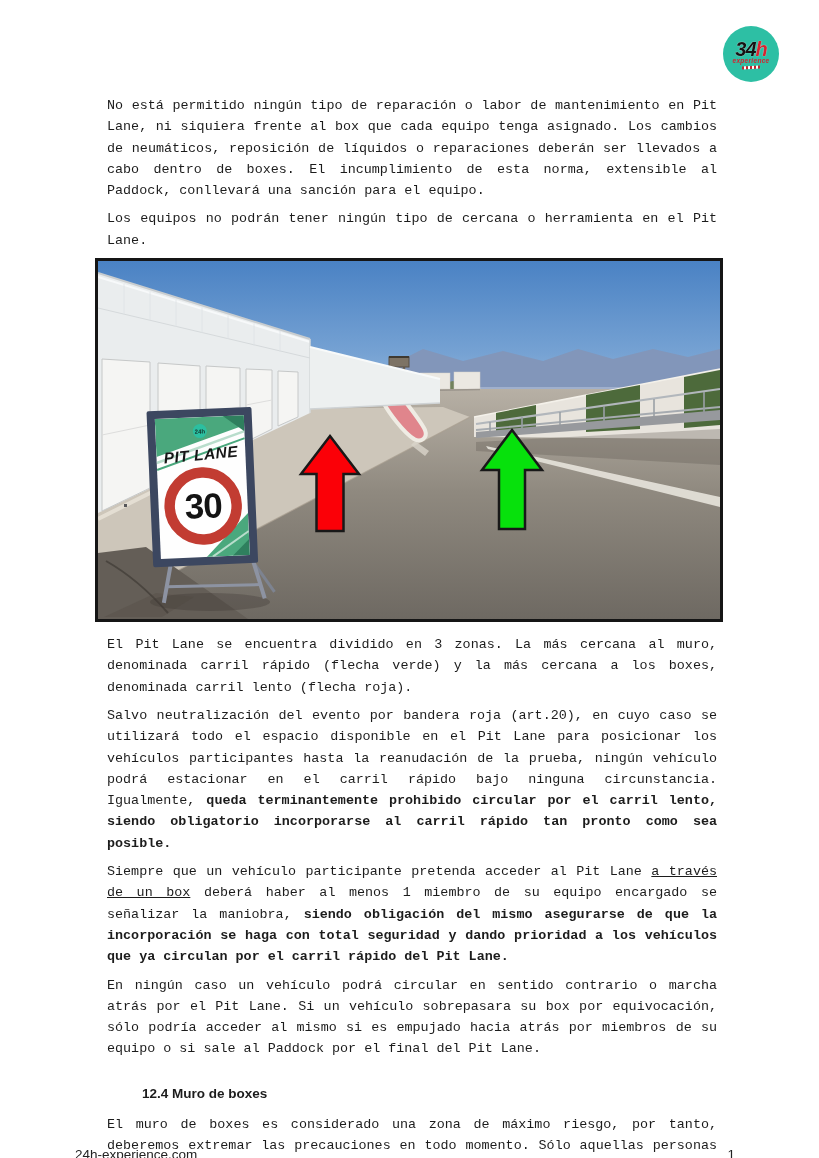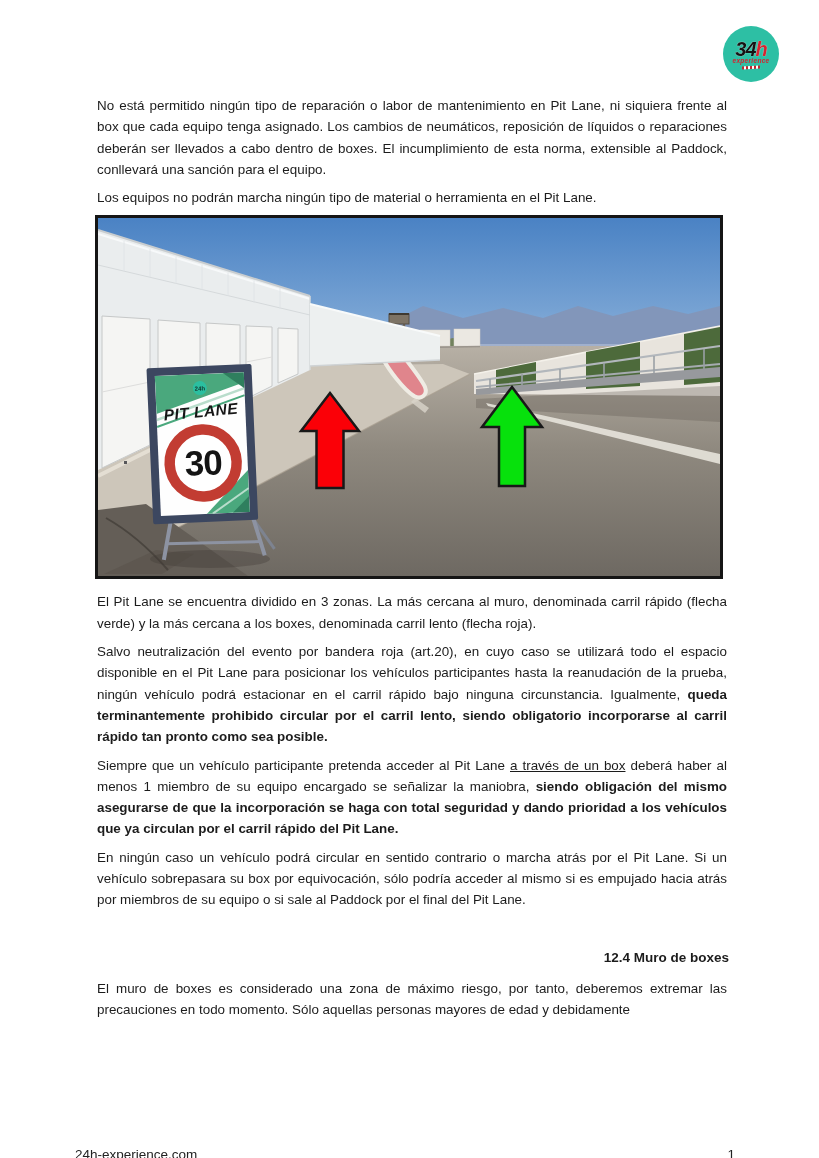--- a/index.html
+++ b/index.html
@@ -9,46 +9,46 @@
   .logo{position:absolute;left:723px;top:26px;width:56px;height:56px;border-radius:50%;
         background:#2dbfa4;display:flex;flex-direction:column;align-items:center;justify-content:center;}
   .logo-line1{font-weight:bold;font-style:italic;font-size:20px;line-height:18px;letter-spacing:-1px;
         color:#141414;text-shadow:0 0 1px #ffffff;}
   .logo-line1 .h{color:#d42430;}
   .logo-word{font-size:6.5px;font-weight:bold;font-style:italic;color:#d42430;margin-top:-1px;letter-spacing:.3px;}
   .logo-checker{width:18px;height:3px;margin-top:2px;transform:rotate(-3deg);
         background:repeating-linear-gradient(90deg,#c2252e 0 2px,#ffffff 2px 4px);}
   
   .doc{position:absolute;left:95px;top:95px;width:634px;color:#1c1c1c;}
-  .doc p{margin:0 2px 7px;font-size:13.4px;line-height:21.3px;text-align:justify;}
+  .doc p{margin:0 12px 7px;font-size:13.4px;line-height:21.3px;text-align:justify;font-family:Liberation Mono, monospace;}
   .doc p.red{color:#ff0000;}
   .doc b{font-weight:bold;}
   .doc u{text-decoration:underline;}
-  .doc h3{margin:36px 0 10px;padding-left:47px;font-size:13.5px;line-height:21px;font-weight:bold;color:#1c1c1c;text-align:right;}
+  .doc h3{margin:23px 0 10px;padding-left:47px;font-size:13.5px;line-height:21px;font-weight:bold;color:#1c1c1c;}
   
   figure.photo{margin:6px 0 12px;padding:0;width:622px;height:358px;border:3px solid #151515;
         background:#9db7d2;line-height:0;}
   
   .footer{position:absolute;left:75px;right:84px;top:1147px;display:flex;justify-content:space-between;
         font-size:13.5px;color:#222222;}
 </style>
 </head>
 <body>
 
 <div class="page">
 
   <div class="logo">
     <div class="logo-line1"><span>34</span><span class="h">h</span></div>
     <div class="logo-word">experience</div>
     <div class="logo-checker"></div>
   </div>
 
   <div class="doc">
     <p>No está permitido ningún tipo de reparación o labor de mantenimiento en Pit Lane, ni siquiera frente al box que cada equipo tenga asignado. Los cambios de neumáticos, reposición de líquidos o reparaciones deberán ser llevados a cabo dentro de boxes. El incumplimiento de esta norma, extensible al Paddock, conllevará una sanción para el equipo.</p>
-    <p>Los equipos no podrán marcha ningún tipo de material o herramienta en el Pit Lane.</p>
+    <p>Los equipos no podrán tener ningún tipo de cercana o herramienta en el Pit Lane.</p>
 
     <figure class="photo">
       <svg viewBox="0 0 622 358" width="622" height="358">
         <defs>
           <linearGradient id="skyGrad" x1="0" y1="0" x2="0" y2="1">
             <stop offset="0" stop-color="#4a82c4"></stop>
             <stop offset="0.5" stop-color="#76a2d3"></stop>
             <stop offset="1" stop-color="#b7cde7"></stop>
           </linearGradient>
           <linearGradient id="roadGrad" x1="0" y1="0" x2="0" y2="1">

